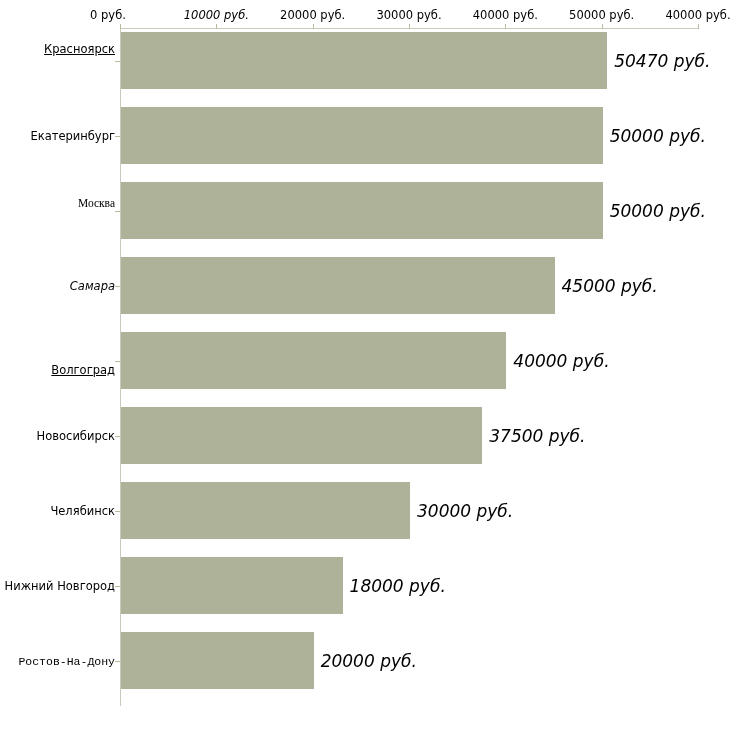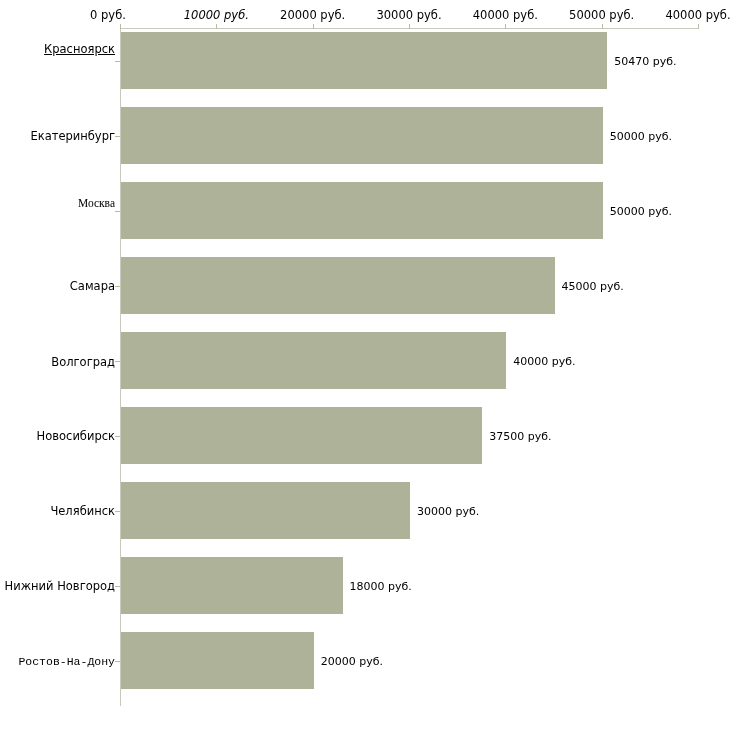--- a/index.html
+++ b/index.html
@@ -71,24 +71,25 @@
   }
 
   
   .bar {
     position: absolute;
     left: 121px;
     background: #aeb298;
   }
   .bar-value-label {
     position: absolute;
-    font-size: 11px;
+    font-size: 17px;
     color: #000000;
     white-space: nowrap;
     transform: translateY(-50%);
+    font-style: italic;
   }
 </style>
 </head>
 <body>
 
 <div id="chart-root">
 
   <div class="x-axis-line"></div>
 
   <div class="y-axis-line"></div>
@@ -111,23 +112,23 @@
     </div>
 
   <div id="y-axis-group">
       <div class="y-tick" style="top: 60.5px;"></div>
       <div class="y-tick-label" style="top: 49px; text-decoration: underline;">Красноярск</div>
       <div class="y-tick" style="top: 135.5px;"></div>
       <div class="y-tick-label" style="top: 135.5px; margin-left: 41px;">Екатеринбург</div>
       <div class="y-tick" style="top: 210.5px;"></div>
       <div class="y-tick-label" style="top: 203px; font-family: Liberation Serif, serif;">Москва</div>
       <div class="y-tick" style="top: 285.5px;"></div>
-      <div class="y-tick-label" style="top: 285.5px;">Самара</div>
+      <div class="y-tick-label" style="top: 285.5px; font-style: italic;">Самара</div>
       <div class="y-tick" style="top: 360.5px;"></div>
-      <div class="y-tick-label" style="top: 362px;">Волгоград</div>
+      <div class="y-tick-label" style="top: 370px; text-decoration: underline;">Волгоград</div>
       <div class="y-tick" style="top: 435.5px;"></div>
       <div class="y-tick-label" style="top: 435.5px;">Новосибирск</div>
       <div class="y-tick" style="top: 510.5px;"></div>
       <div class="y-tick-label" style="top: 510.5px;">Челябинск</div>
       <div class="y-tick" style="top: 585.5px;"></div>
       <div class="y-tick-label" style="top: 585.5px;">Нижний Новгород</div>
       <div class="y-tick" style="top: 660.5px;"></div>
       <div class="y-tick-label" style="top: 660.5px; font-family: Liberation Mono, monospace;">Ростов-На-Дону</div>
     </div>
 

